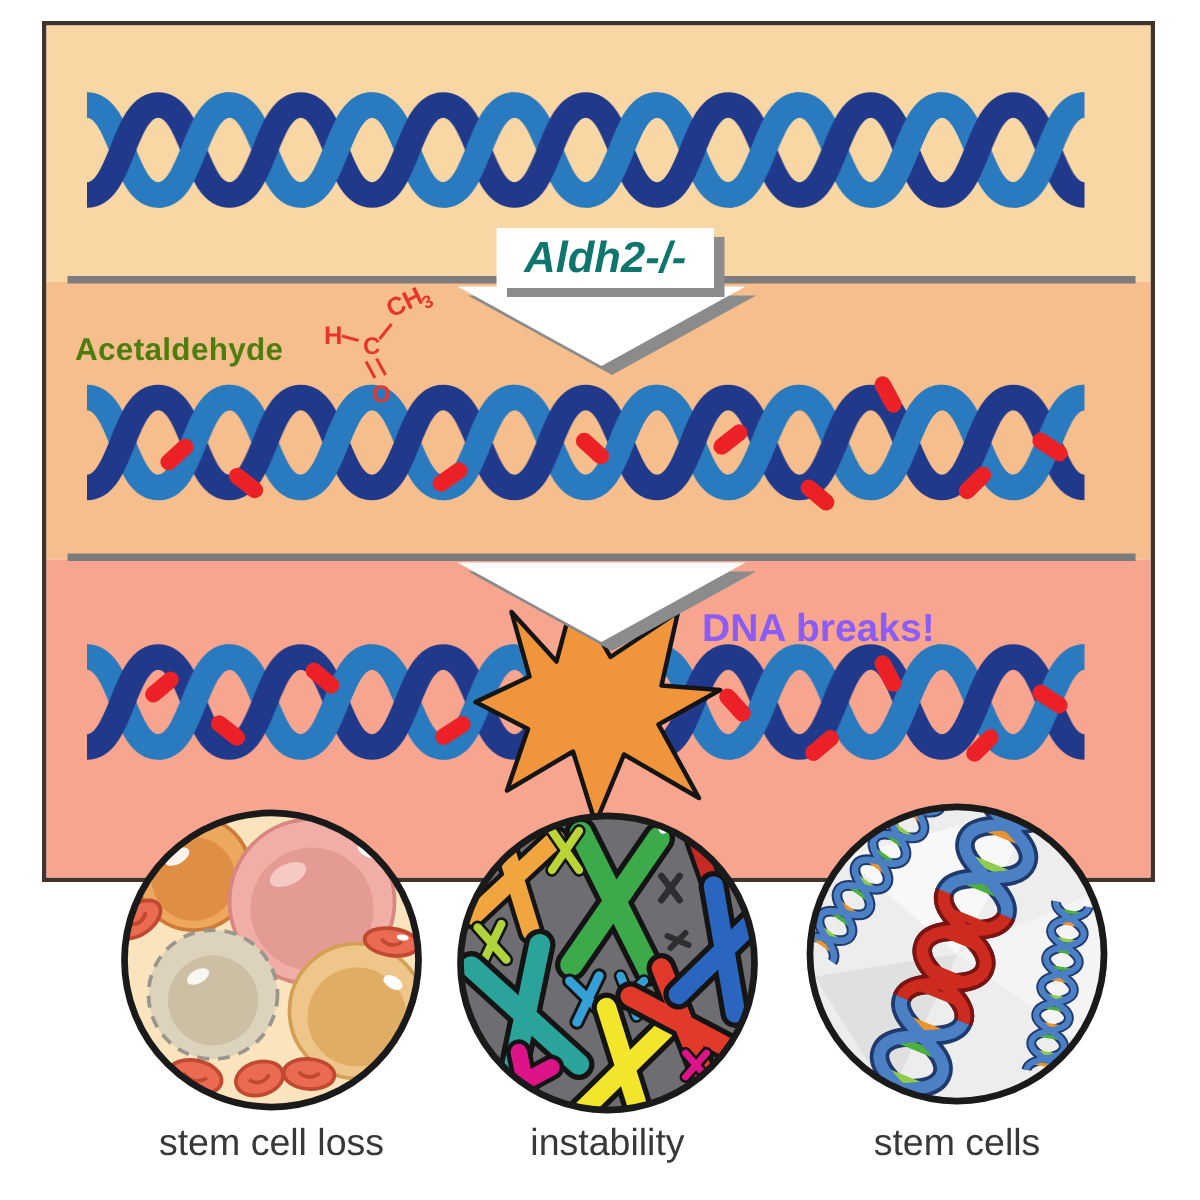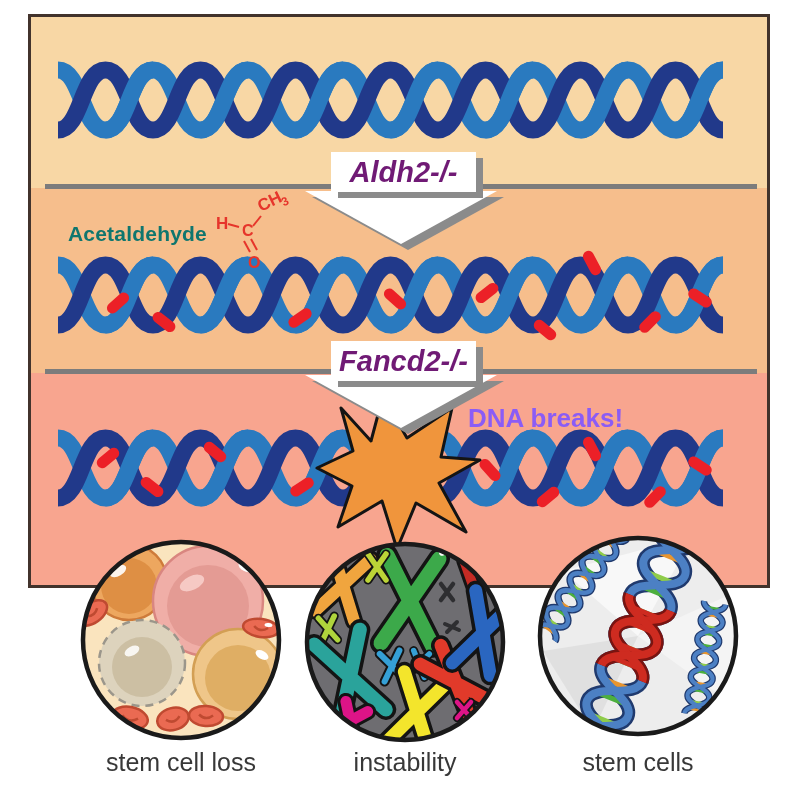--- a/index.html
+++ b/index.html
@@ -10,25 +10,25 @@
   .sec{position:relative;width:100%;}
   .sec-top{height:171px;background:#F8D7A5;}
   .sec-mid{height:185px;background:#F6BE8C;}
   .sec-bot{height:212px;background:#F8A58F;}
   .divider{position:absolute;left:14px;width:712px;height:5px;background:#7c7c7c;z-index:2;}
   .divider.d1{top:167px;}
   .divider.d2{top:352px;}
   .illus{position:absolute;left:0;top:0;z-index:3;pointer-events:none;}
   .gene-box{position:absolute;width:145px;height:40px;background:#ffffff;
             box-shadow:7px 6px 0 #8b8b8b;z-index:4;display:flex;align-items:center;justify-content:center;
-            font-style:italic;font-weight:bold;font-size:29px;color:#701a75;}
+            font-style:italic;font-weight:bold;font-size:29px;color:#0f766e;}
   .gene-aldh2{left:331px;top:152px;}
   .gene-fancd2{left:331px;top:341px;}
-  .acet-label{position:absolute;left:68px;top:222px;font-weight:bold;font-size:21px;
-              color:#0f766e;z-index:4;letter-spacing:0.2px;}
+  .acet-label{position:absolute;left:50px;top:222px;font-weight:bold;font-size:21px;
+              color:#4d7c0f;z-index:4;letter-spacing:0.2px;}
   .chem{position:absolute;left:210px;top:188px;z-index:4;}
   .dna-breaks{position:absolute;left:468px;top:403px;font-weight:bold;font-size:26px;
               color:#8b5cf6;z-index:4;}
   .circle-svg{position:absolute;z-index:5;}
   .circ-left{left:76px;top:535px;}
   .circ-mid{left:300px;top:537px;}
   .circ-right{left:533px;top:531px;}
   .outcome-label{position:absolute;width:220px;text-align:center;font-size:25px;color:#383838;
                  line-height:1.18;z-index:5;}
   .lab-left{left:71px;top:748px;}
@@ -106,23 +106,20 @@
     </g>
 
     <g>
       <polygon points="312,381 504,381 408,434" fill="#8b8b8b"></polygon>
       <polygon points="305,375 497,375 401,428" fill="#ffffff"></polygon>
     </g>
   </svg>
 
   <div class="gene-box gene-aldh2">
     <span>Aldh2-/-</span>
-  </div>
-  <div class="gene-box gene-fancd2">
-    <span>Fancd2-/-</span>
   </div>
 
   <div class="acet-label">Acetaldehyde</div>
   <svg class="chem" width="110" height="100" viewBox="0 0 110 100">
     <g fill="#E6352B" stroke="none" font-family="Liberation Sans, DejaVu Sans, sans-serif" font-weight="bold">
       <text x="6" y="41" font-size="17">H</text>
       <line x1="18" y1="36" x2="29" y2="39" stroke="#E6352B" stroke-width="2"></line>
       <text x="32" y="48" font-size="16">C</text>
       <line x1="43" y1="38" x2="51" y2="28" stroke="#E6352B" stroke-width="2"></line>
       <g transform="translate(51,24) rotate(-26)">

